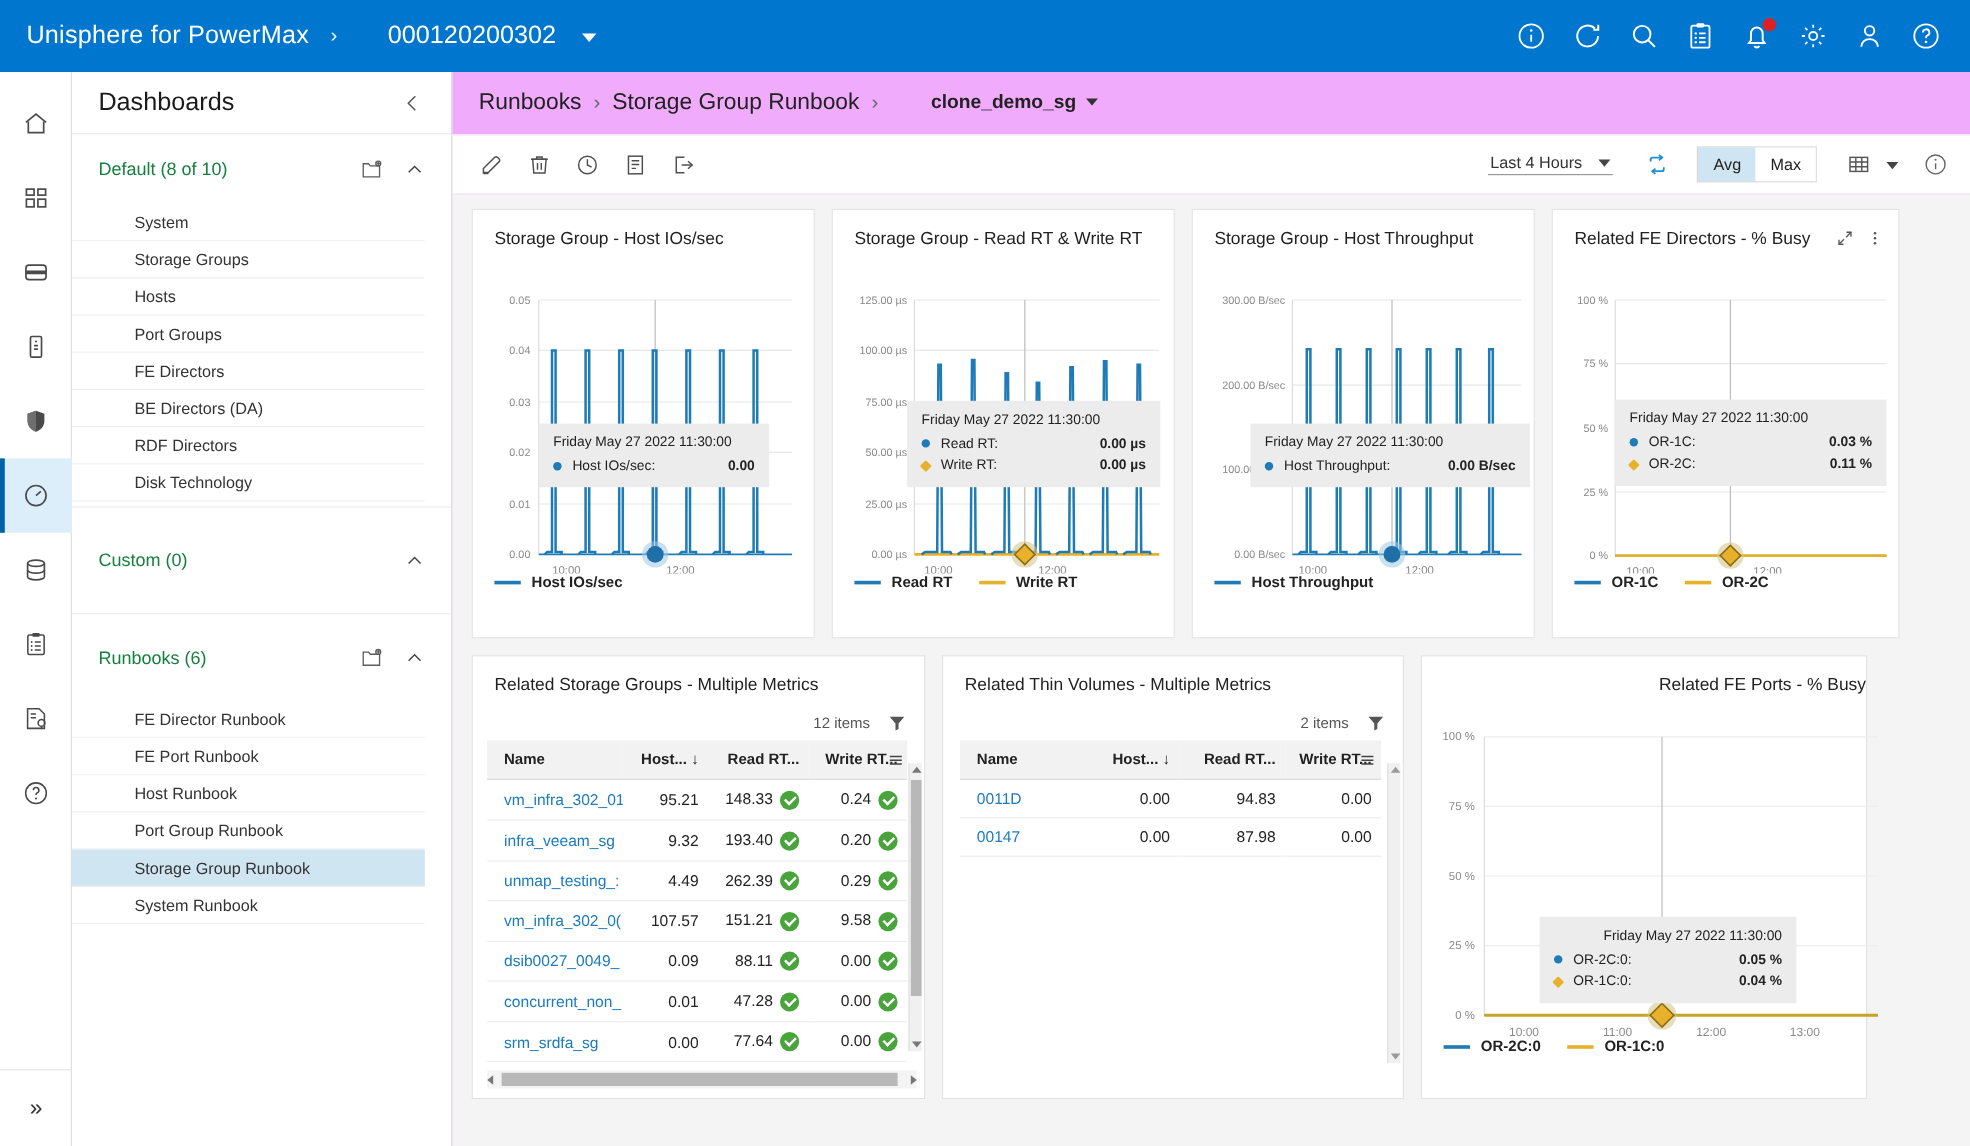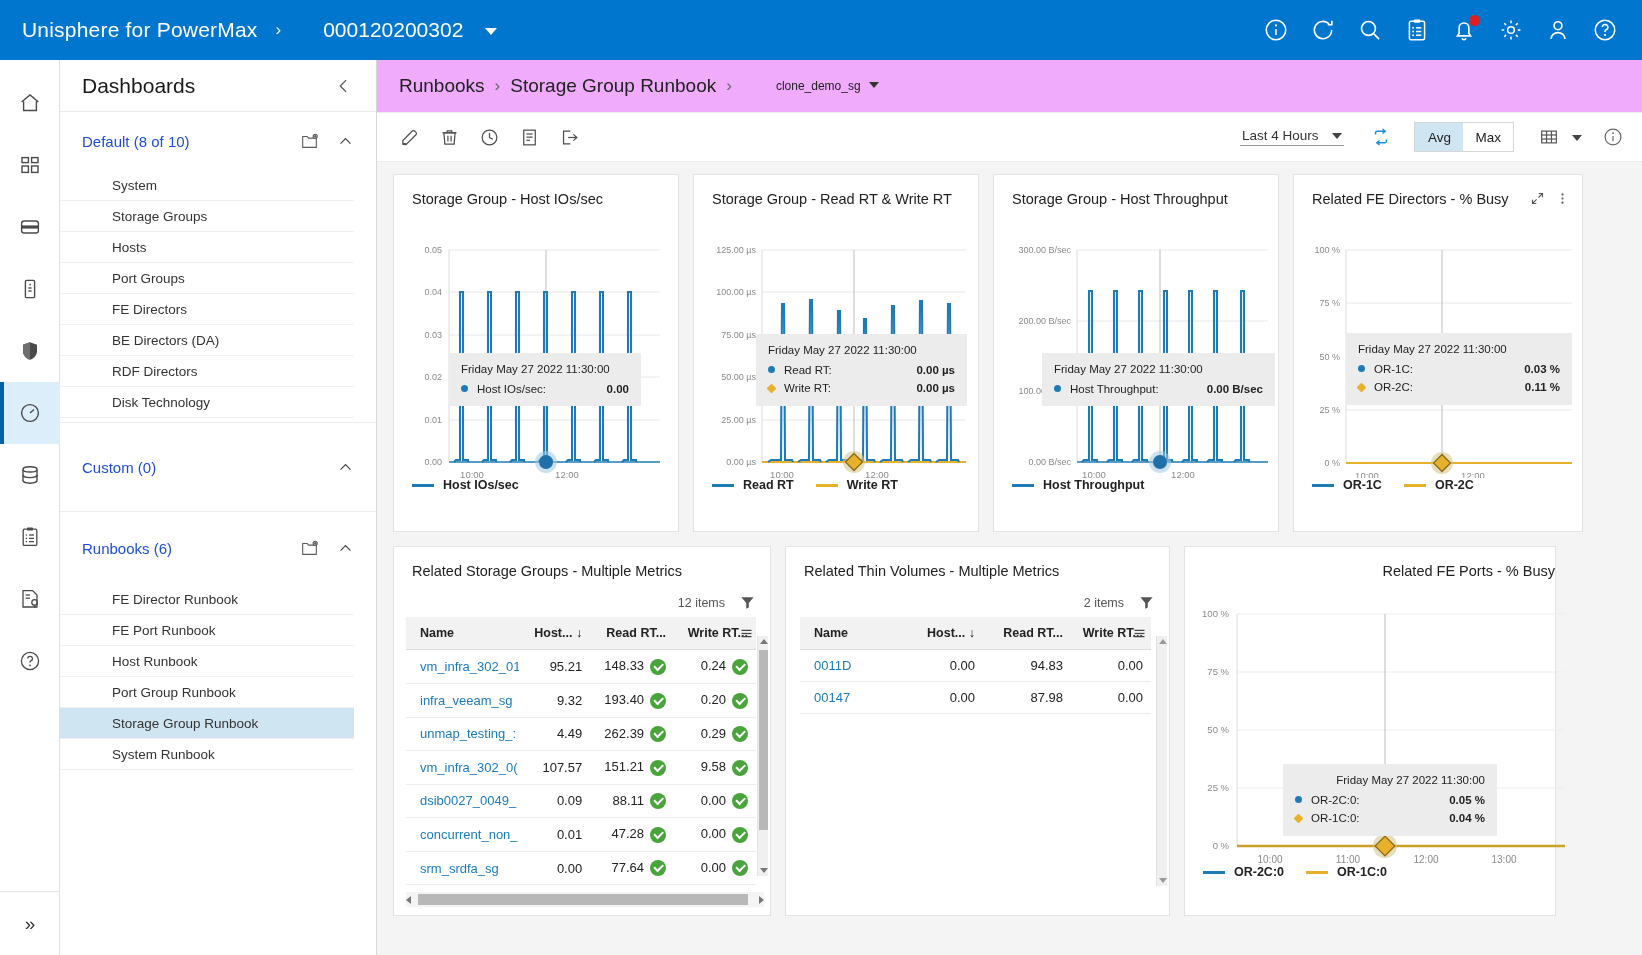--- a/index.html
+++ b/index.html
@@ -68,37 +68,37 @@
     height: 52px; display: flex; align-items: center; padding: 0 22px 0 22px;
     border-bottom: 1px solid #eaeaea;
   }
   .dashpanel-title { font-size: 21px; color: #1a1a1a; flex: 1 1 auto; }
   .collapse-left { color: #555; cursor: pointer; display: flex; }
 
   .group { border-bottom: 1px solid #ededed; }
   .group-head {
     height: 58px; display: flex; align-items: center; padding: 0 22px 0 22px; cursor: pointer;
   }
-  .group-label { font-size: 15px; color: #1d4ed8; flex: 1 1 auto; }
+  .group-label { font-size: 15px; color: #15803d; flex: 1 1 auto; }
   .group-ic { color: #5c5c5c; display: flex; margin-right: 18px; }
   .chev-up { color: #444; display: flex; }
   .group-items { padding: 0 0 4px 0; }
   .gitem {
     height: 31px; display: flex; align-items: center;
     font-size: 13.5px; color: #333; padding-left: 52px; margin: 0 22px 0 0;
     border-bottom: 1px solid #f0f0f0; cursor: pointer;
   }
   .gitem.sel { background: #cfe6f2; }
 
   
   .main { flex: 1 1 auto; display: flex; flex-direction: column; background: #f0abfc; min-width: 0; }
   .crumbbar { height: 52px; display: flex; align-items: center; padding: 0 0 0 22px; }
   .crumb { font-size: 19px; color: #222; cursor: pointer; }
   .crumb-chev { color: #666; margin: 0 10px; font-size: 17px; }
-  .crumb-obj { font-size: 12px; color: #222; margin-left: 34px; cursor: pointer; }
+  .crumb-obj { font-size: 16px; color: #222; margin-left: 34px; cursor: pointer; font-weight: bold; }
   .crumb-caret {
     display: inline-block; width: 0; height: 0; margin-left: 8px; vertical-align: 2px;
     border-left: 5px solid transparent; border-right: 5px solid transparent; border-top: 6px solid #333;
   }
 
   .toolbar {
     height: 50px; display: flex; align-items: center; padding: 0 18px 0 22px;
     border-top: 1px solid #ededed; border-bottom: 1px solid #ededed; background: #fff;
   }
   .tool-ic { width: 40px; height: 34px; display: flex; align-items: center; color: #4f4f4f; cursor: pointer; }

